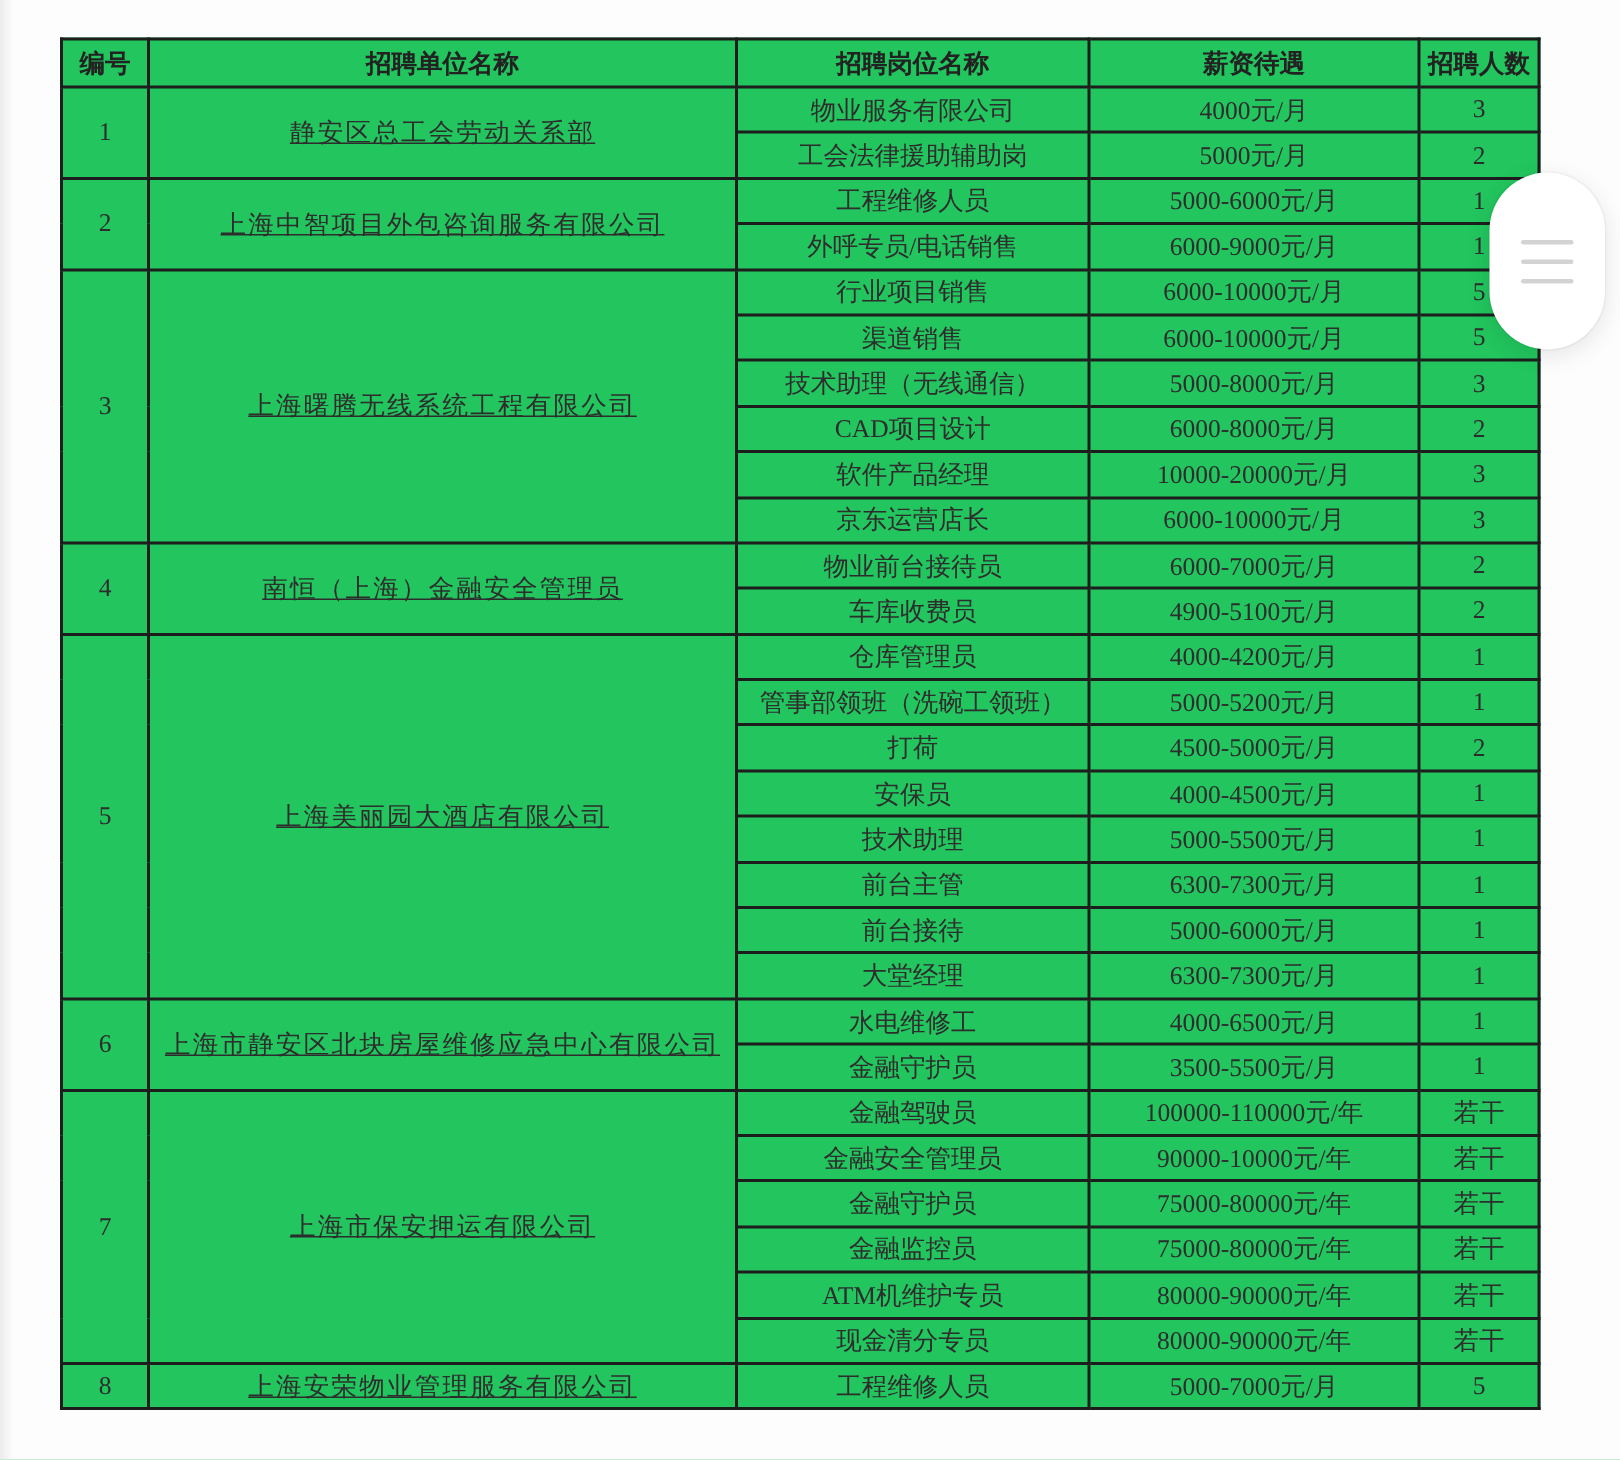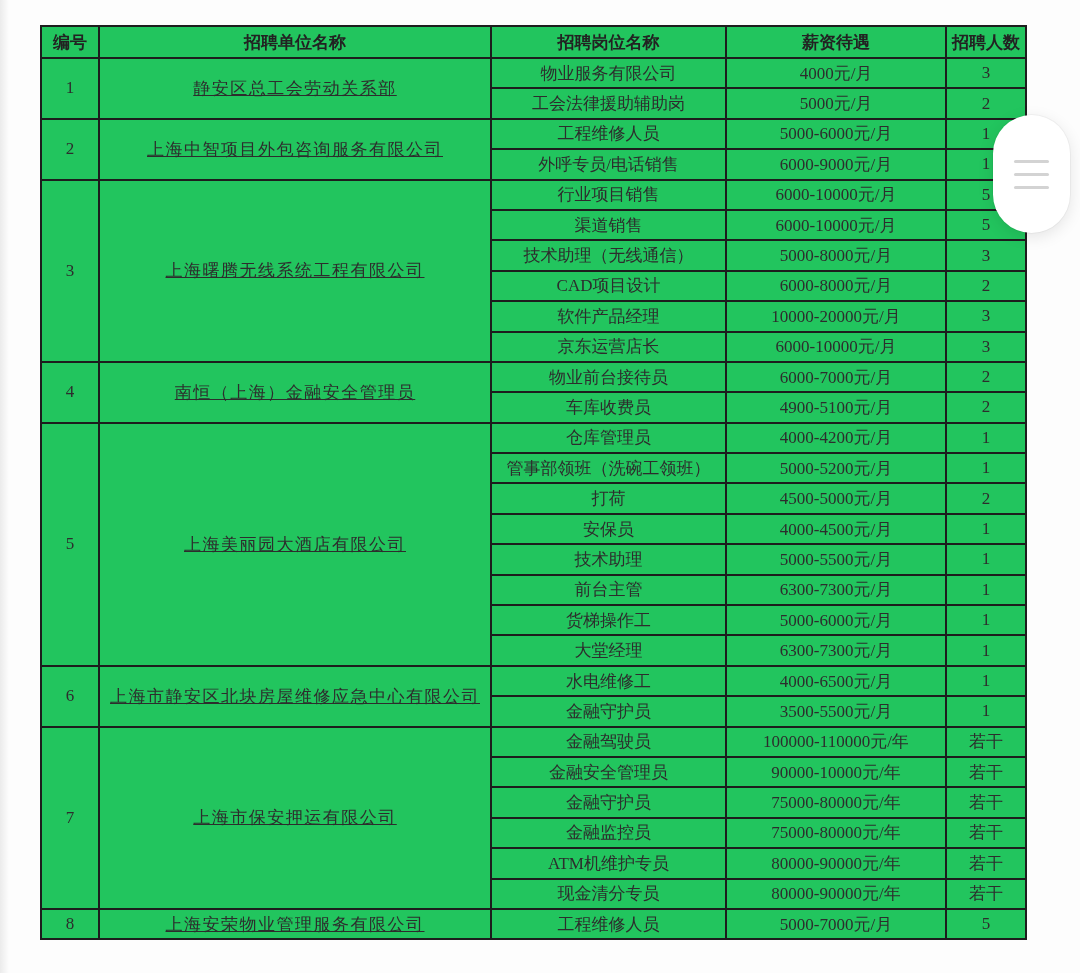--- a/index.html
+++ b/index.html
@@ -196,21 +196,21 @@
           <td class="c-pos">技术助理</td>
           <td class="c-salary">5000-5500元/月</td>
           <td class="c-count">1</td>
         </tr>
         <tr>
           <td class="c-pos">前台主管</td>
           <td class="c-salary">6300-7300元/月</td>
           <td class="c-count">1</td>
         </tr>
         <tr>
-          <td class="c-pos">货梯操作工</td>
+          <td class="c-pos">前台接待</td>
           <td class="c-salary">5000-6000元/月</td>
           <td class="c-count">1</td>
         </tr>
         <tr>
           <td class="c-pos">大堂经理</td>
           <td class="c-salary">6300-7300元/月</td>
           <td class="c-count">1</td>
         </tr>
         <tr>
           <td class="c-no" rowspan="2">6</td>

